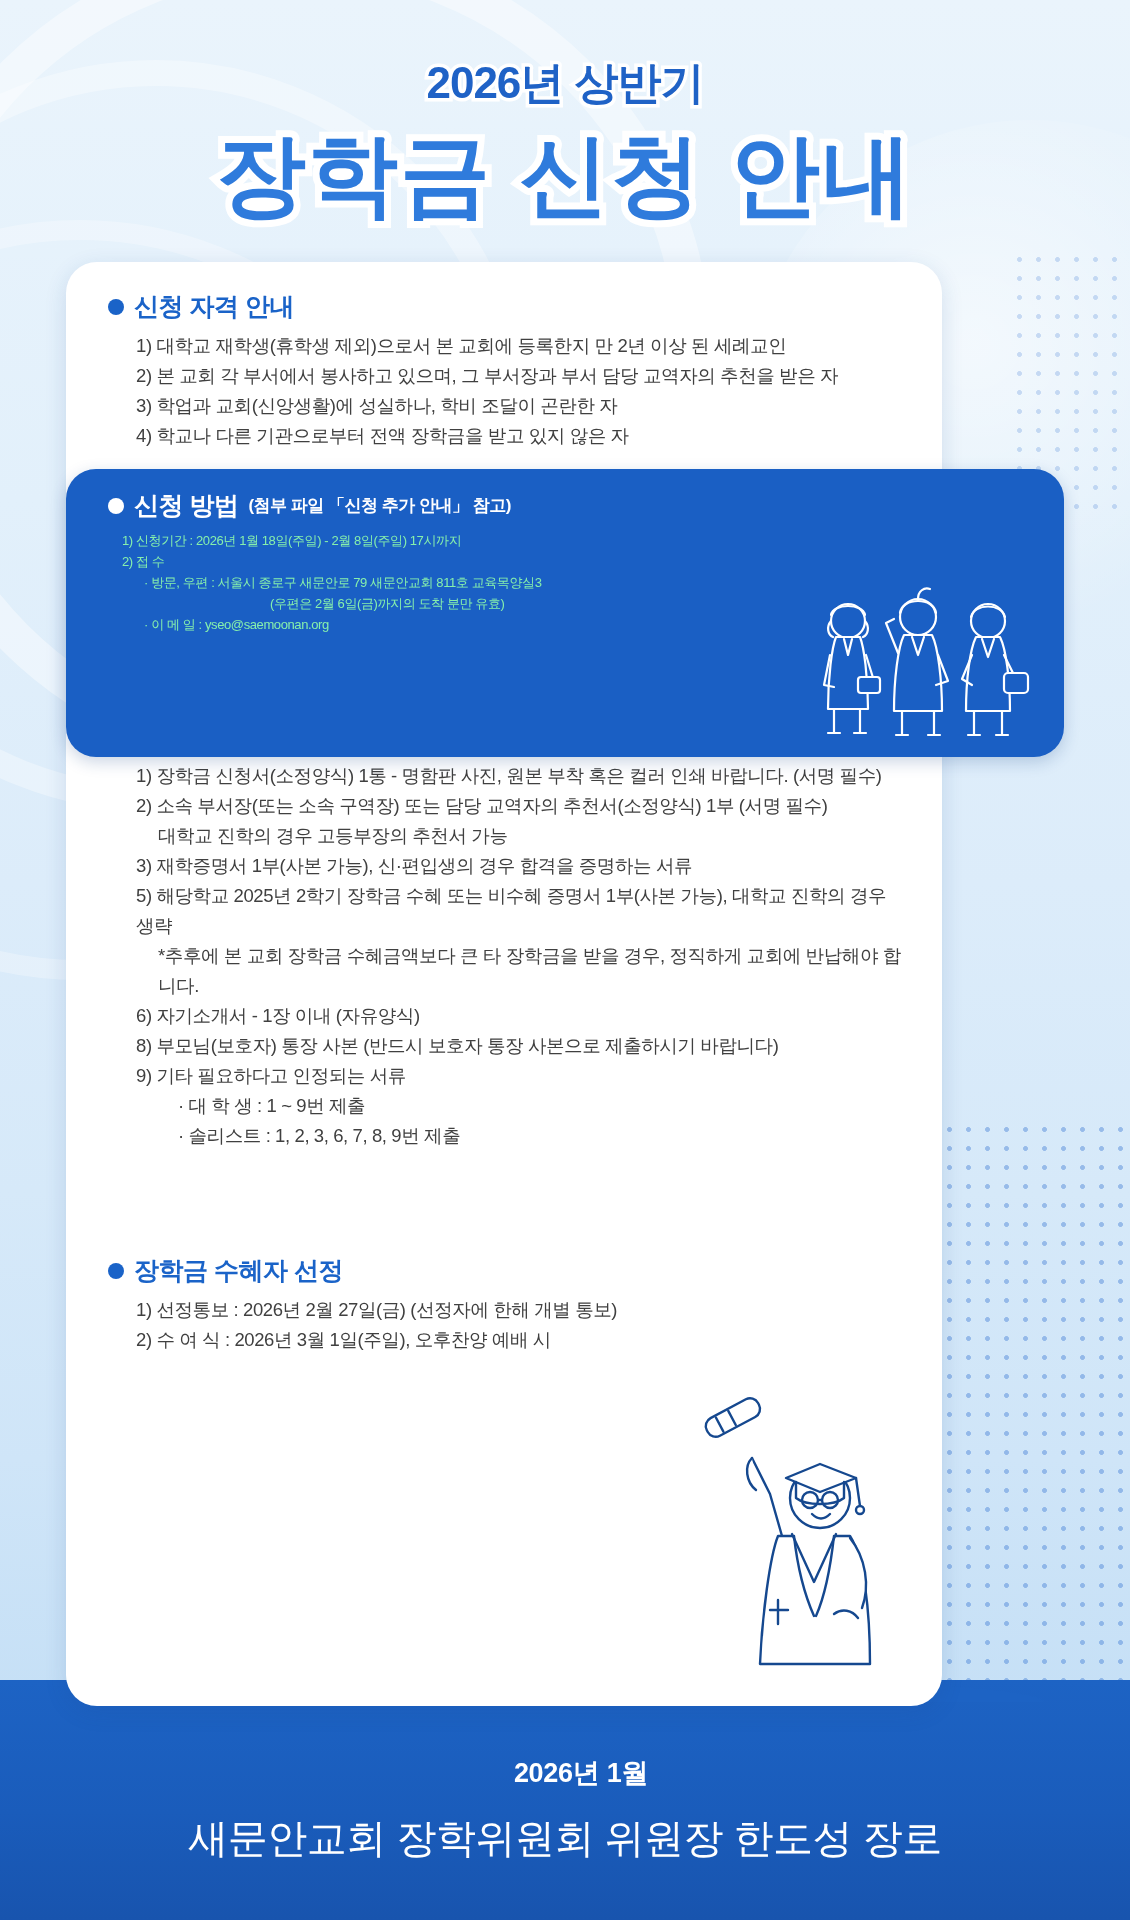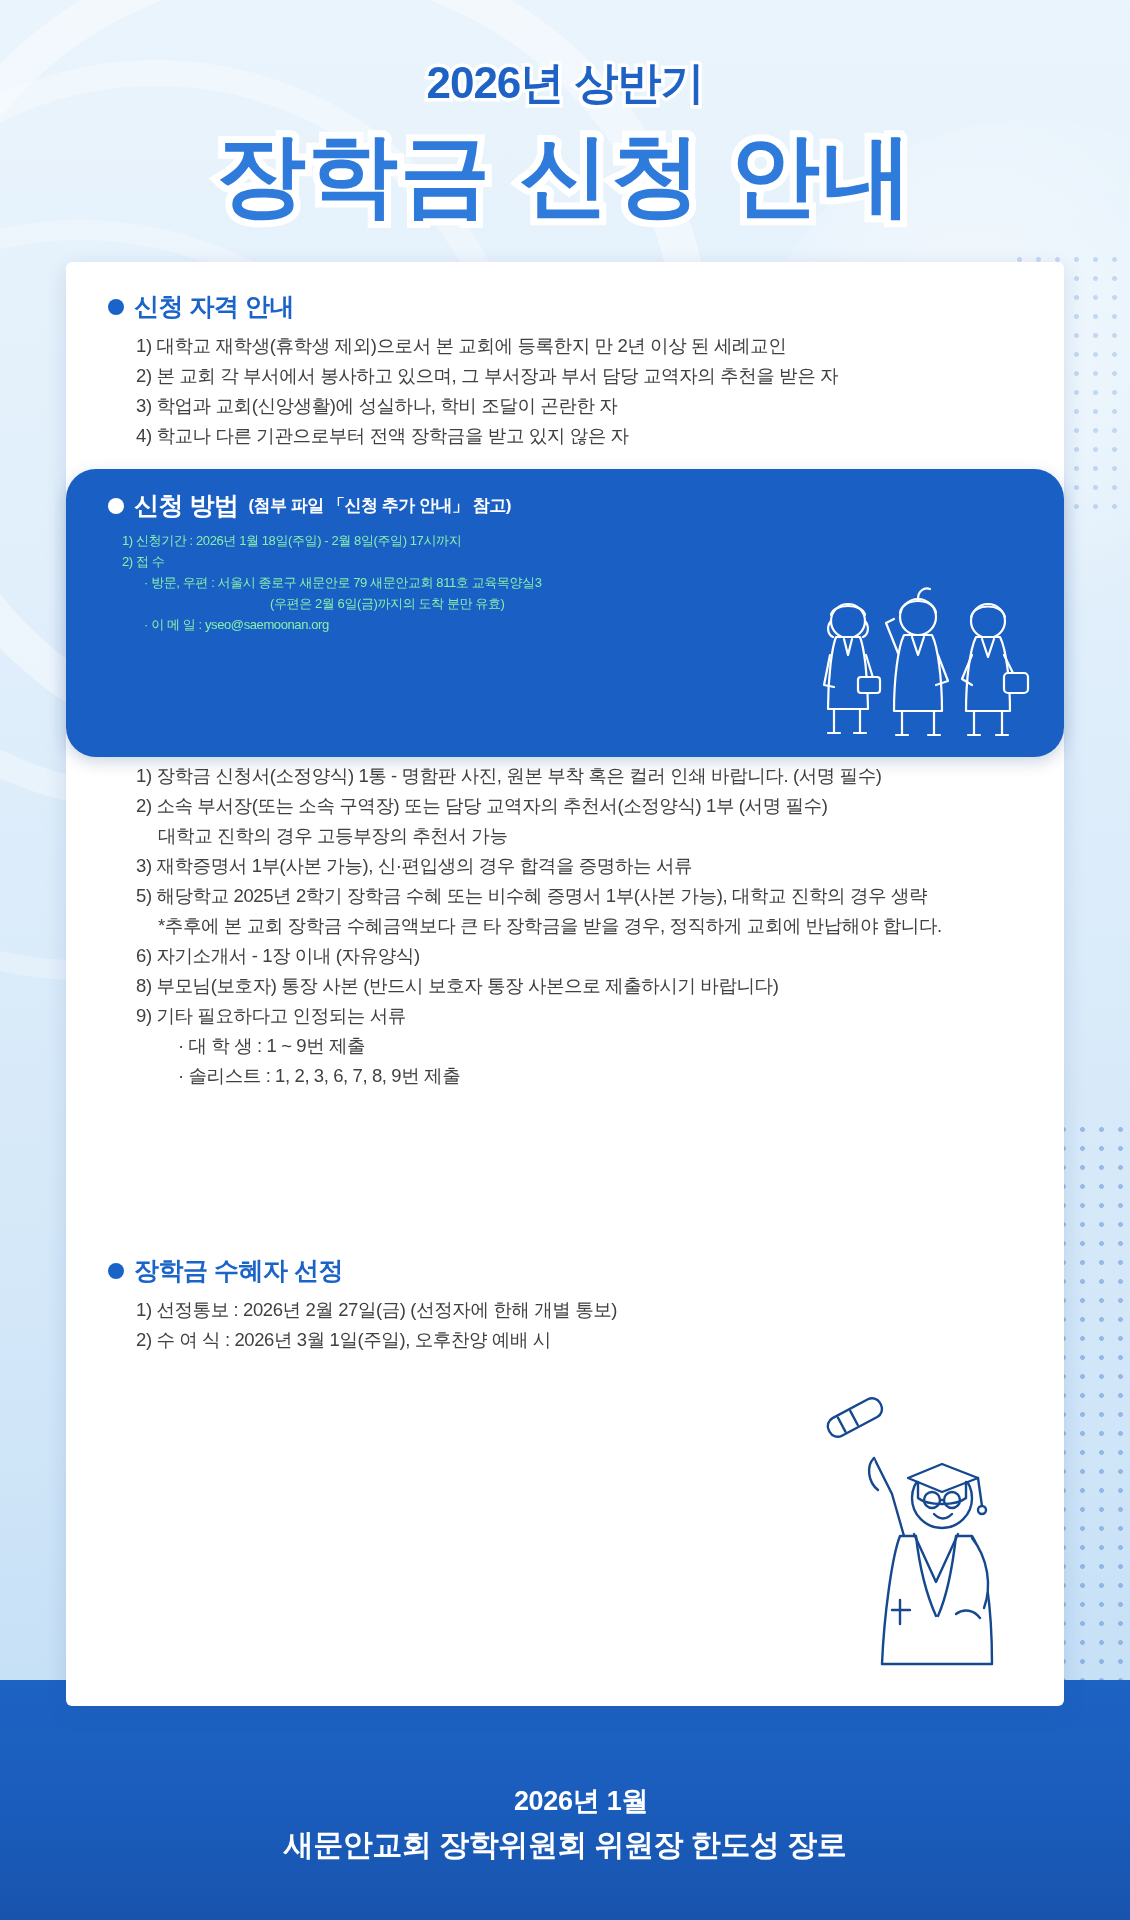--- a/index.html
+++ b/index.html
@@ -118,24 +118,24 @@
     paint-order: stroke fill;
     line-height: 1.12;
   }
   .title-wrap { position: relative; display: inline-block; }
 
   
   .card {
     position: absolute;
     left: 66px;
     top: 262px;
-    width: 998px;
+    width: 876px;
     height: 1444px;
     background: #ffffff;
-    border-radius: 6px;
+    border-radius: 31px;
     box-shadow: 0 6px 22px rgba(25,70,140,.14);
     z-index: 3;
     overflow: hidden;
   }
 
   
   .sec {
     position: absolute;
     left: 42px;
     right: 40px;
@@ -220,21 +220,21 @@
   
   .footer {
     position: absolute;
     left: 0; right: 0;
     bottom: 54px;
     text-align: center;
     color: #ffffff;
     z-index: 5;
   }
   .footer .l1 { font-size: 27px; font-weight: bold; letter-spacing: -.3px; padding-left: 32px; }
-  .footer .l2 { font-size: 30px; font-weight: bold; margin-top: 6px; letter-spacing: -.5px; }
+  .footer .l2 { font-size: 40px; font-weight: normal; margin-top: 20px; letter-spacing: -.5px; }
 </style>
 </head>
 <body>
 
 <div class="poster">
 
   <div class="bg-wave"></div>
   <div class="bg-wave w2"></div>
   <div class="bg-wave w3"></div>
   <div class="bg-blob"></div>

